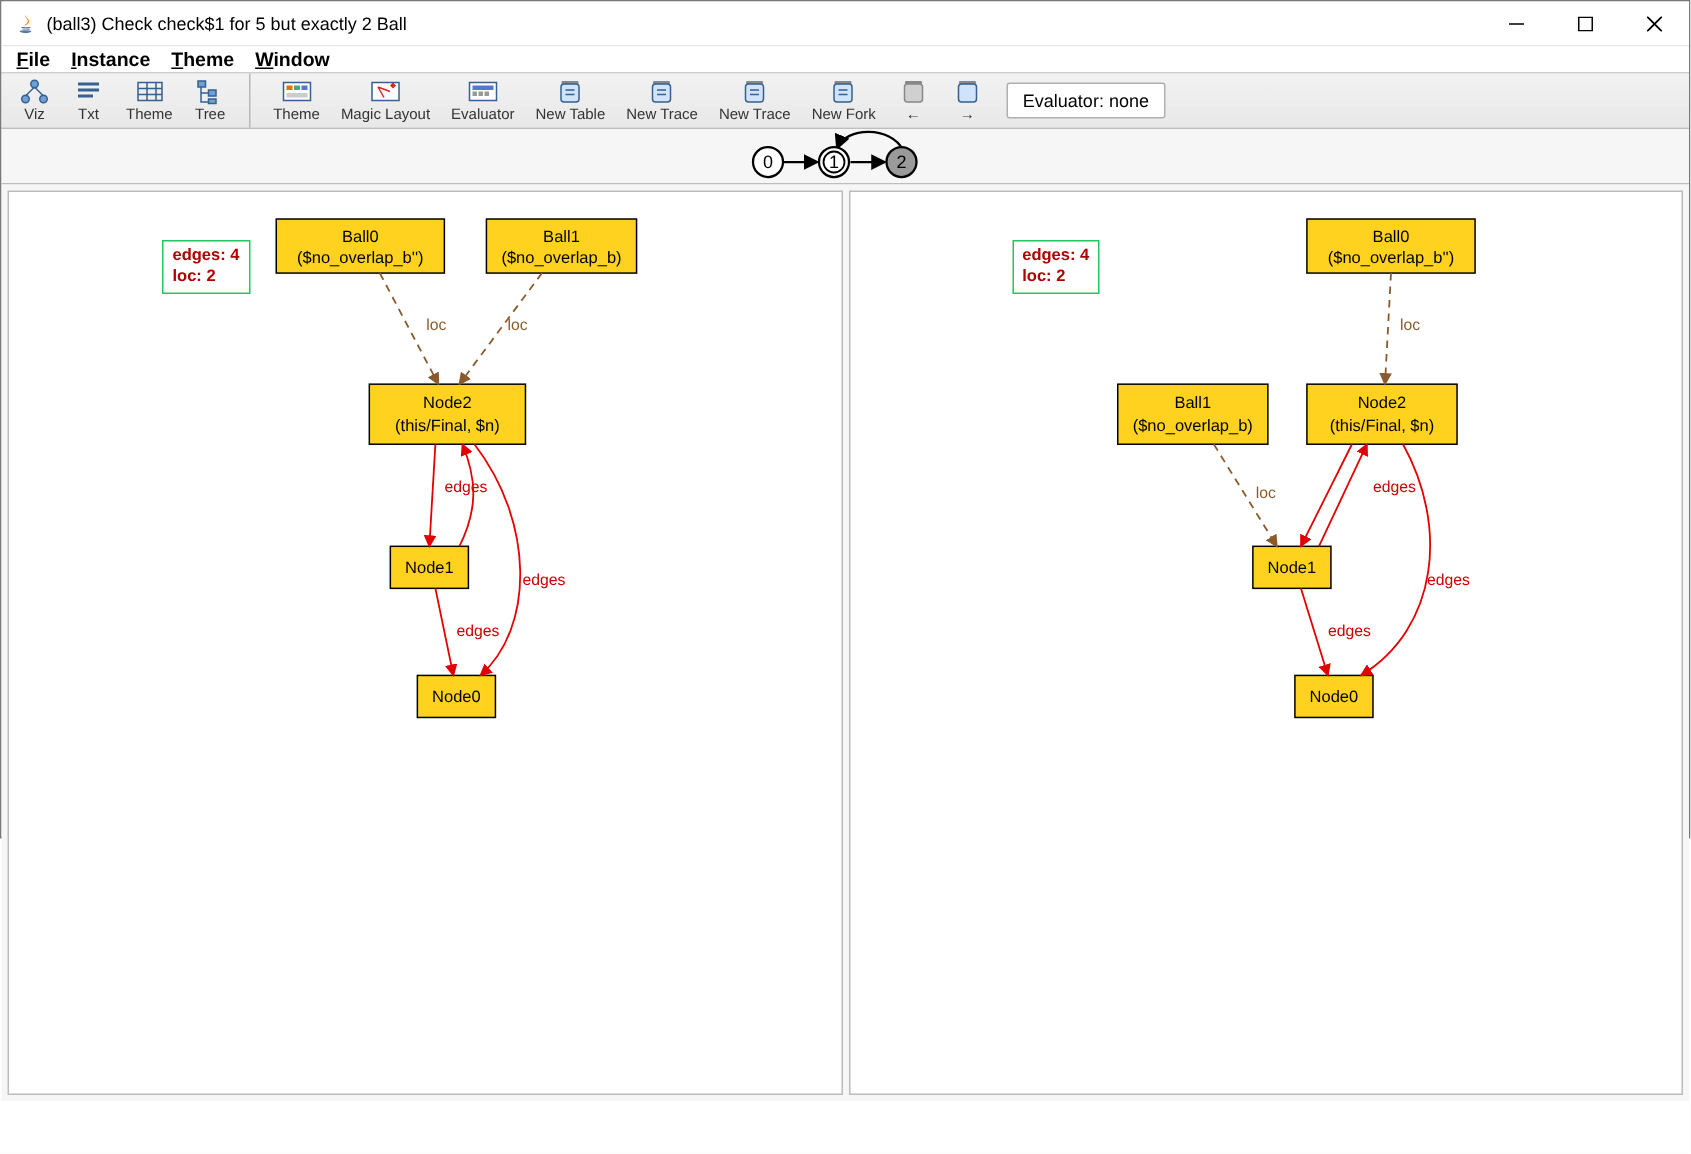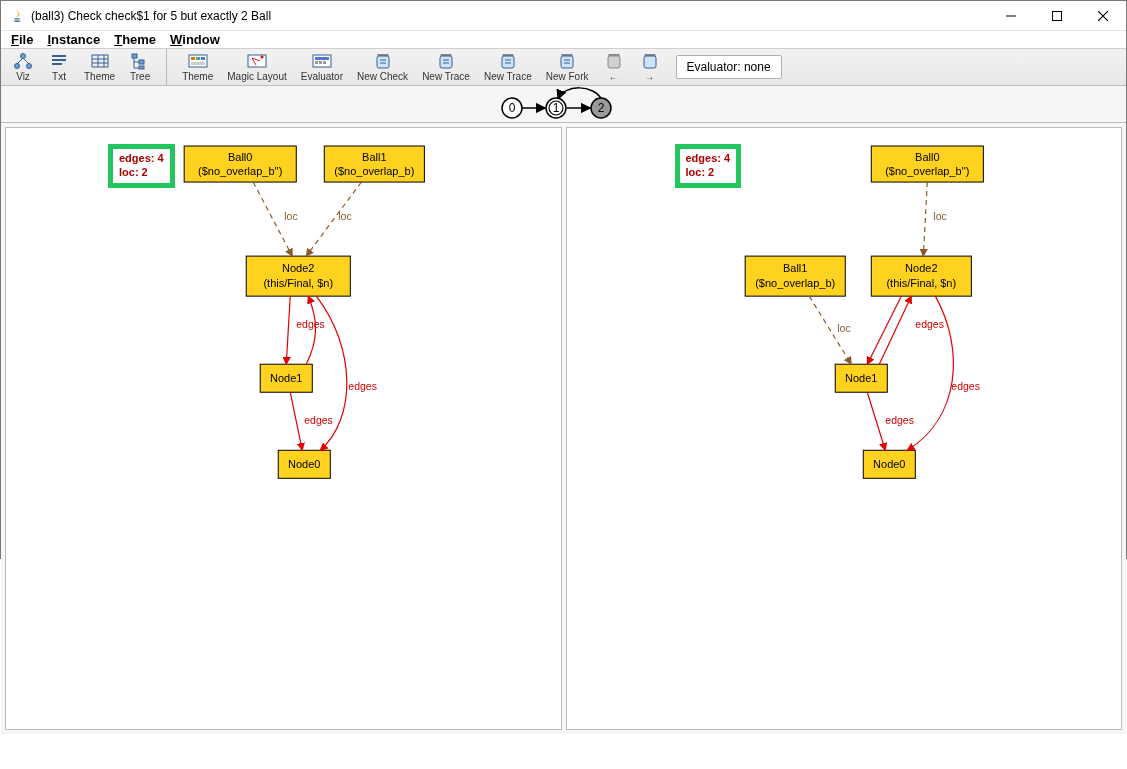--- a/index.html
+++ b/index.html
@@ -31,21 +31,21 @@
   .trace-steps { height:40px; display:flex; align-items:center; justify-content:center; border-bottom:1px solid #bdbdbd; background:#f6f6f6;}
   .trace-steps svg { display:block; }
 
   
   .panels { flex:1; display:flex; background:#f6f6f6; }
   .panel { flex:1; margin:4px; background:#fff; border:1px solid #bbb; position:relative; overflow:hidden;}
   .panel + .panel { margin-left:2px; }
   .panel:first-child { margin-right:2px; }
   .panel svg { width:100%; height:100%; display:block; }
 
-  .info-box { position:absolute; left:102px; top:16px; background:#fff; border:5px solid #22c55e; font-size:11px; font-family:"Segoe UI",sans-serif; color:#b00000; font-weight:bold; padding:3px 6px; line-height:1.25;}
+  .info-box { position:absolute; left:102px; top:32px; background:#fff; border:1px solid #22c55e; font-size:11px; font-family:"Segoe UI",sans-serif; color:#b00000; font-weight:bold; padding:3px 6px; line-height:1.25;}
   .panel-right .info-box { left:108px; }
 
   
   .node rect { fill:#ffd21f; stroke:#000; stroke-width:1; }
   .node text { font-size:11px; font-family:"Segoe UI",sans-serif; text-anchor:middle; }
   .edge-label { font-size:10.5px; font-family:"Segoe UI",sans-serif; }
   .edge-red { stroke:#e30000; fill:none; stroke-width:1.2; }
   .edge-red-label { fill:#d00000; }
   .edge-brown { stroke:#8a5a2b; fill:none; stroke-width:1.2; stroke-dasharray:5 4; }
   .edge-brown-label { fill:#8a5a2b; }
@@ -166,21 +166,21 @@
       <span class="tlabel">Evaluator</span>
     </div>
     <div class="tbtn">
       <span class="ticon">
           <svg viewBox="0 0 22 18">
             <path d="M6 2c-1 0-1 2 0 2h10c1 0 1-2 0-2z" fill="#888"></path>
             <rect x="5" y="4" width="12" height="12" rx="2" fill="#cfe3fb" stroke="#35608f"></rect>
             <path d="M8 8h6M8 11h6" stroke="#35608f"></path>
           </svg>
         </span>
-      <span class="tlabel">New Check</span>
+      <span class="tlabel">New Table</span>
     </div>
     <div class="tbtn">
       <span class="ticon">
           <svg viewBox="0 0 22 18">
             <path d="M6 2c-1 0-1 2 0 2h10c1 0 1-2 0-2z" fill="#888"></path>
             <rect x="5" y="4" width="12" height="12" rx="2" fill="#cfe3fb" stroke="#35608f"></rect>
             <path d="M8 8h6M8 11h6" stroke="#35608f"></path>
           </svg>
         </span>
       <span class="tlabel">New Trace</span>

